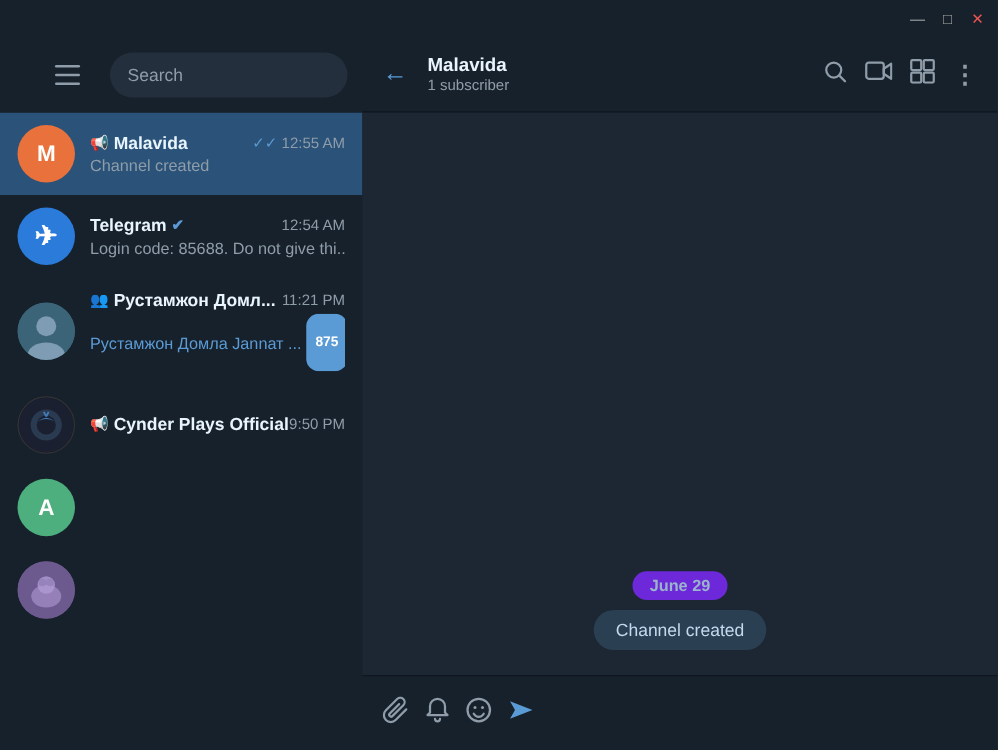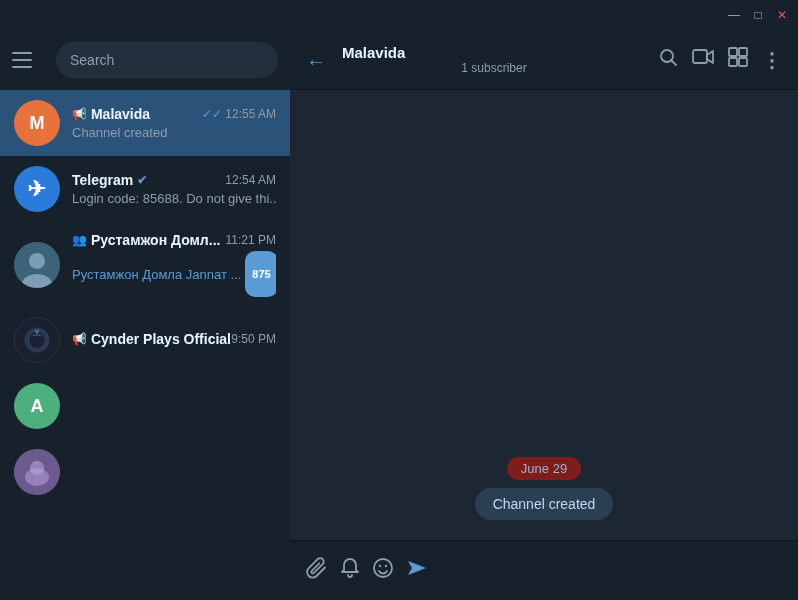--- a/index.html
+++ b/index.html
@@ -50,20 +50,21 @@
       flex-shrink: 0;
     }
 
     .sidebar-header {
       height: 60px;
       display: flex;
       align-items: center;
       padding: 0 12px;
       gap: 12px;
       background: #17212b;
+      margin-left: 32px;
     }
 
     .hamburger-btn {
       width: 32px;
       height: 32px;
       display: flex;
       flex-direction: column;
       justify-content: center;
       gap: 5px;
       cursor: pointer;
@@ -219,21 +220,20 @@
       flex: 1;
     }
     .chat-header-name {
       font-size: 15px;
       font-weight: 700;
       color: #e8f5ff;
     }
     .chat-header-sub {
       font-size: 12px;
       color: #8f9daa;
-      text-align: center;
     }
 
     .chat-header-actions {
       display: flex;
       gap: 14px;
       align-items: center;
     }
     .header-icon {
       color: #8f9daa;
       font-size: 18px;
@@ -245,25 +245,26 @@
       flex: 1;
       padding: 20px 40px;
       display: flex;
       flex-direction: column;
       justify-content: flex-end;
       gap: 8px;
     }
 
     .date-badge {
       align-self: center;
-      background: #7f1d1d;
+      background: #6d28d9;
       color: #9ab4cc;
       border-radius: 12px;
       padding: 4px 14px;
       font-size: 13px;
+      font-weight: bold;
     }
 
     .system-message {
       align-self: center;
       background: #2b3f53;
       color: #c4d9ed;
       border-radius: 18px;
       padding: 8px 18px;
       font-size: 14px;
     }

